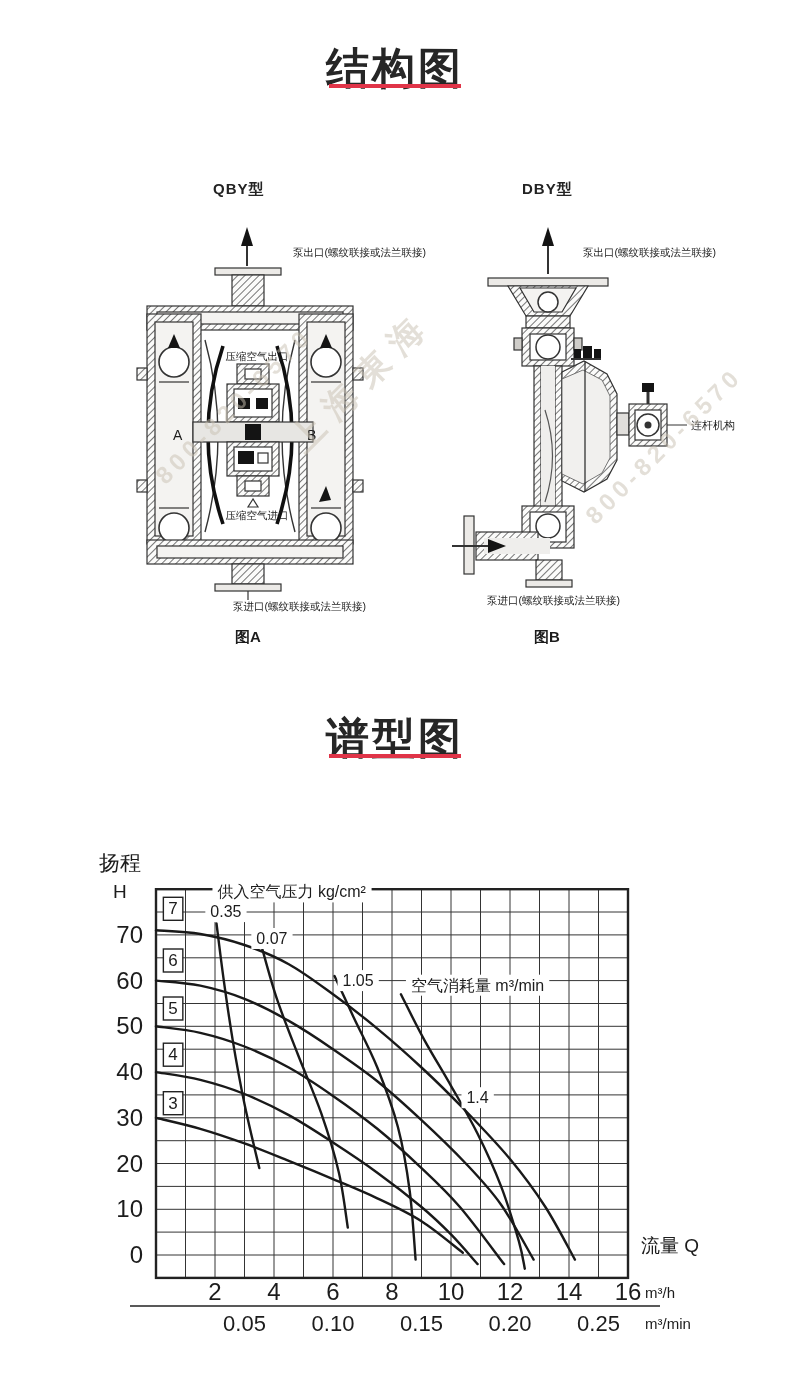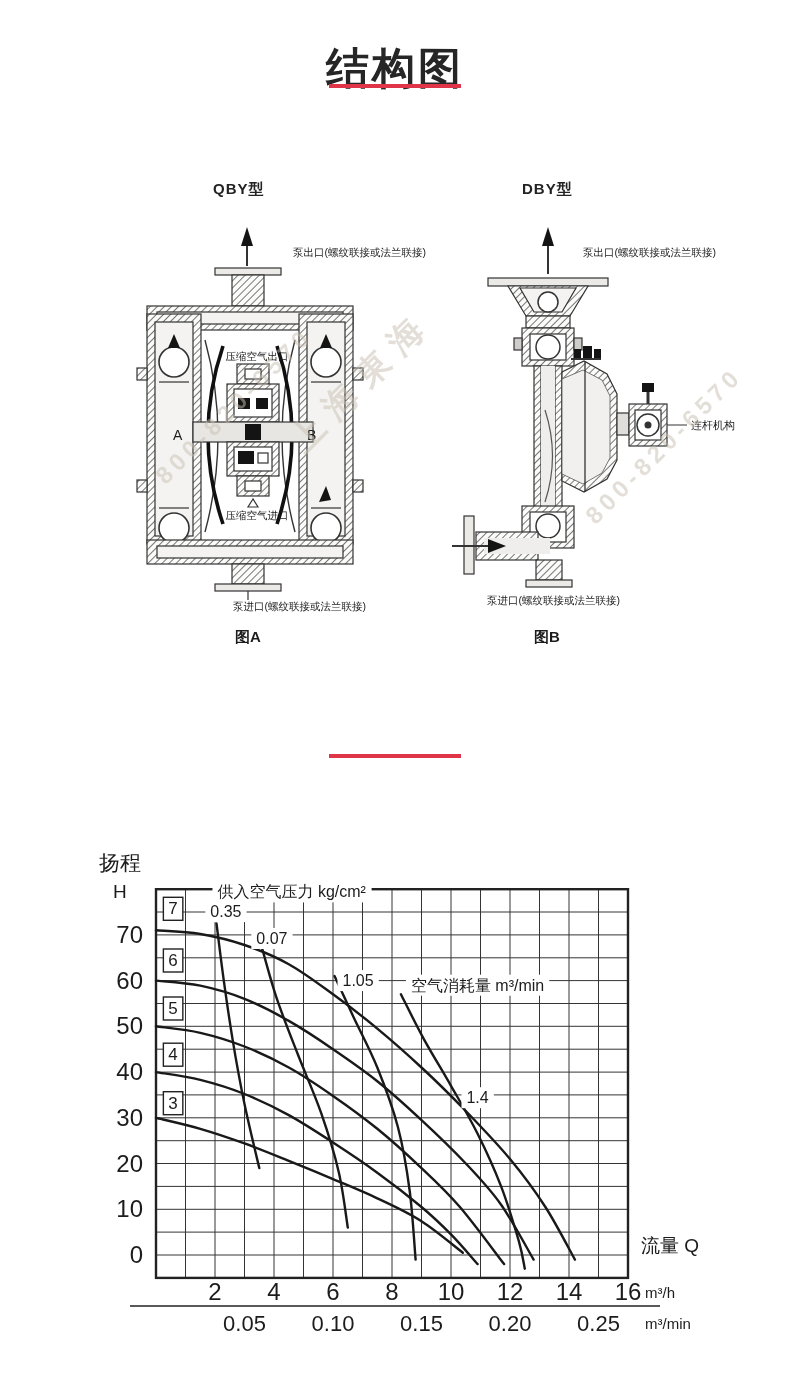--- a/index.html
+++ b/index.html
@@ -153,20 +153,21 @@
       <polygon points="56,324 38,317 38,331" fill="#141414" stroke="none"></polygon>
       <rect x="86" y="338" width="26" height="20" fill="url(#hB)"></rect>
       <rect x="76" y="358" width="46" height="7" fill="#eceae7"></rect>
     </g>
     <text x="133" y="34" font-size="10.5">泵出口(螺纹联接或法兰联接)</text>
     <text x="241" y="207" font-size="11">连杆机构</text>
     <text x="37" y="382" font-size="10.5">泵进口(螺纹联接或法兰联接)</text>
     <text x="97" y="420" font-size="15" font-weight="bold" text-anchor="middle">图B</text>
   </svg>
 
+  <div class="sec-title" id="t2">谱型图</div>
   <div class="underline" id="u2"></div>
 
   <svg id="chart" width="690" height="500" viewBox="0 0 690 500">
       <g stroke="#343434" stroke-width="1" fill="none">
         <line x1="71" y1="41.2" x2="71" y2="429.9"></line>
         <line x1="100.5" y1="41.2" x2="100.5" y2="429.9"></line>
         <line x1="130" y1="41.2" x2="130" y2="429.9"></line>
         <line x1="159.5" y1="41.2" x2="159.5" y2="429.9"></line>
         <line x1="189" y1="41.2" x2="189" y2="429.9"></line>
         <line x1="218.5" y1="41.2" x2="218.5" y2="429.9"></line>

